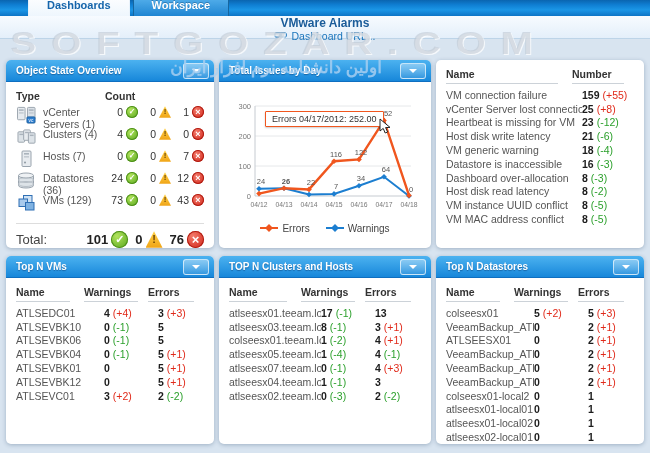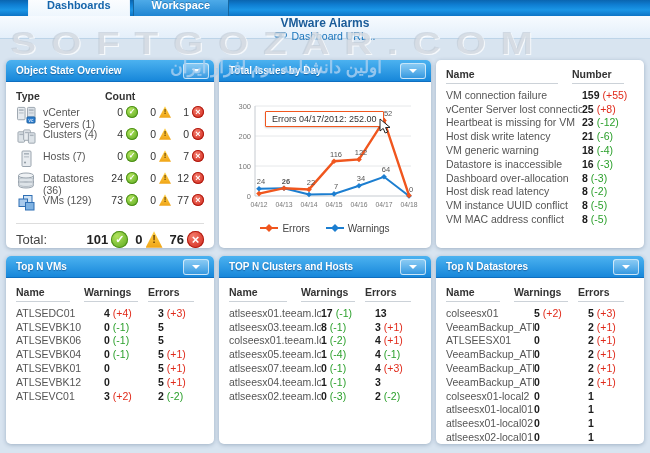--- a/index.html
+++ b/index.html
@@ -239,21 +239,21 @@
               <span class="os-name">VMs (129)</span>
               <span class="os-cell">
                 <span class="os-num">73</span>
                 <span class="ic ic-ok">✓</span>
               </span>
               <span class="os-cell">
                 <span class="os-num">0</span>
                 <span class="ic ic-warn">!</span>
               </span>
               <span class="os-cell">
-                <span class="os-num">77</span>
+                <span class="os-num">43</span>
                 <span class="ic ic-err">×</span>
               </span>
             </div>
           </div>
         <div class="os-total" id="os-total">
             <span class="lbl">Total:</span>
             <span class="os-tcell">
               <span>101</span>
               <span class="ic big ic-ok">✓</span>
             </span>

